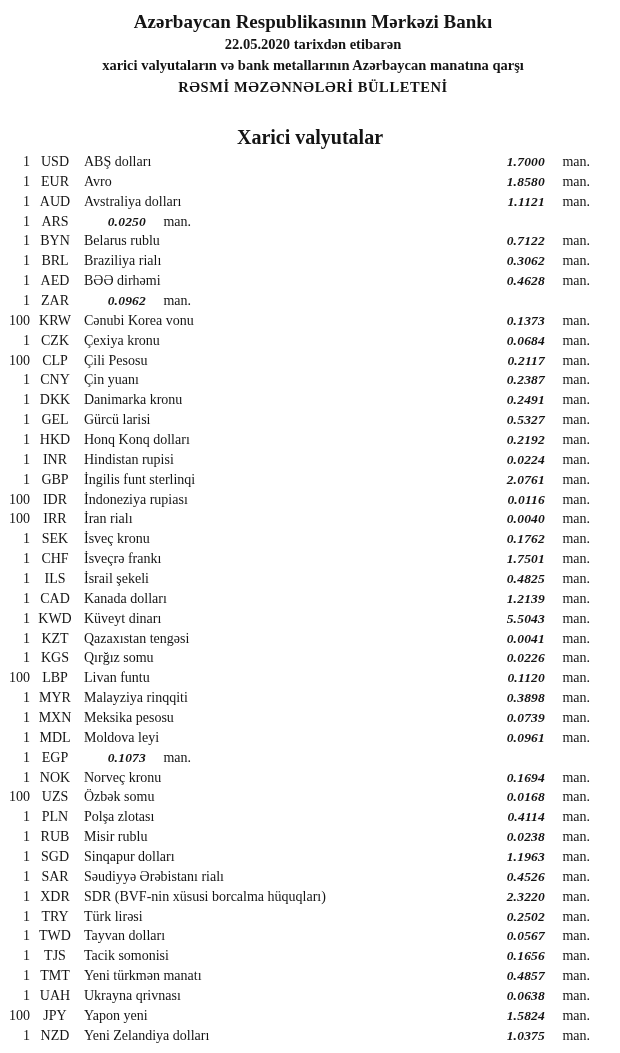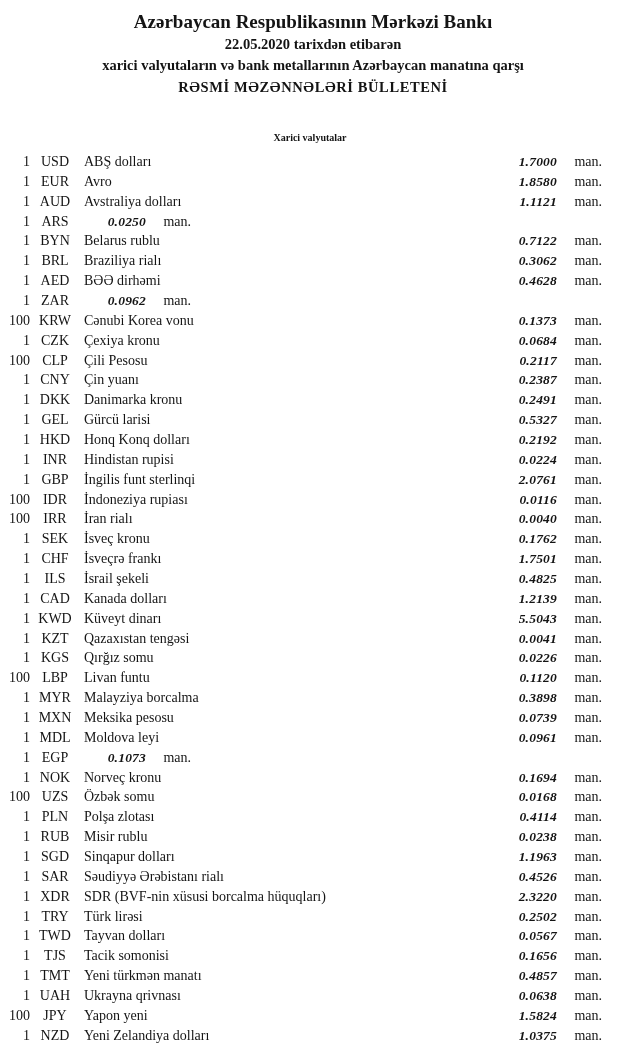--- a/index.html
+++ b/index.html
@@ -33,21 +33,21 @@
     line-height: 21px;
     font-weight: bold;
   }
   .bulletin-line {
     line-height: 22px;
     letter-spacing: 0.6px;
   }
   .section-title {
     margin-top: 29px;
     text-align: center;
-    font-size: 10px;
+    font-size: 20px;
     line-height: 21px;
     font-weight: bold;
   }
   .rates-table {
     margin-top: 4px;
   }
   .row {
     display: flex;
     align-items: center;
     height: 19.87px;
@@ -76,21 +76,21 @@
     flex: 0 0 auto;
     font-weight: bold;
     font-style: italic;
     font-size: 13.5px;
     letter-spacing: 0.2px;
   }
   .unit {
     width: 45px;
     text-align: right;
     flex: 0 0 auto;
-    padding-right: 18px;
+    padding-right: 30px;
   }
 </style>
 </head>
 <body>
 
 <div class="doc">
   <div class="header">
     <div class="title">Azərbaycan Respublikasının Mərkəzi Bankı</div>
     <div class="date-line">22.05.2020 tarixdən etibarən</div>
     <div class="subtitle-line">xarici valyutaların və bank metallarının Azərbaycan manatına qarşı</div>
@@ -310,21 +310,21 @@
     <span class="qty">100</span>
     <span class="code">LBP</span>
     <span class="name">Livan funtu</span>
     <span class="rate">0.1120</span>
     <span class="unit">man.</span>
   </div>
 
   <div class="row">
     <span class="qty">1</span>
     <span class="code">MYR</span>
-    <span class="name">Malayziya borcalma</span>
+    <span class="name">Malayziya rinqqiti</span>
     <span class="rate">0.3898</span>
     <span class="unit">man.</span>
   </div>
 
   <div class="row">
     <span class="qty">1</span>
     <span class="code">MXN</span>
     <span class="name">Meksika pesosu</span>
     <span class="rate">0.0739</span>
     <span class="unit">man.</span>

